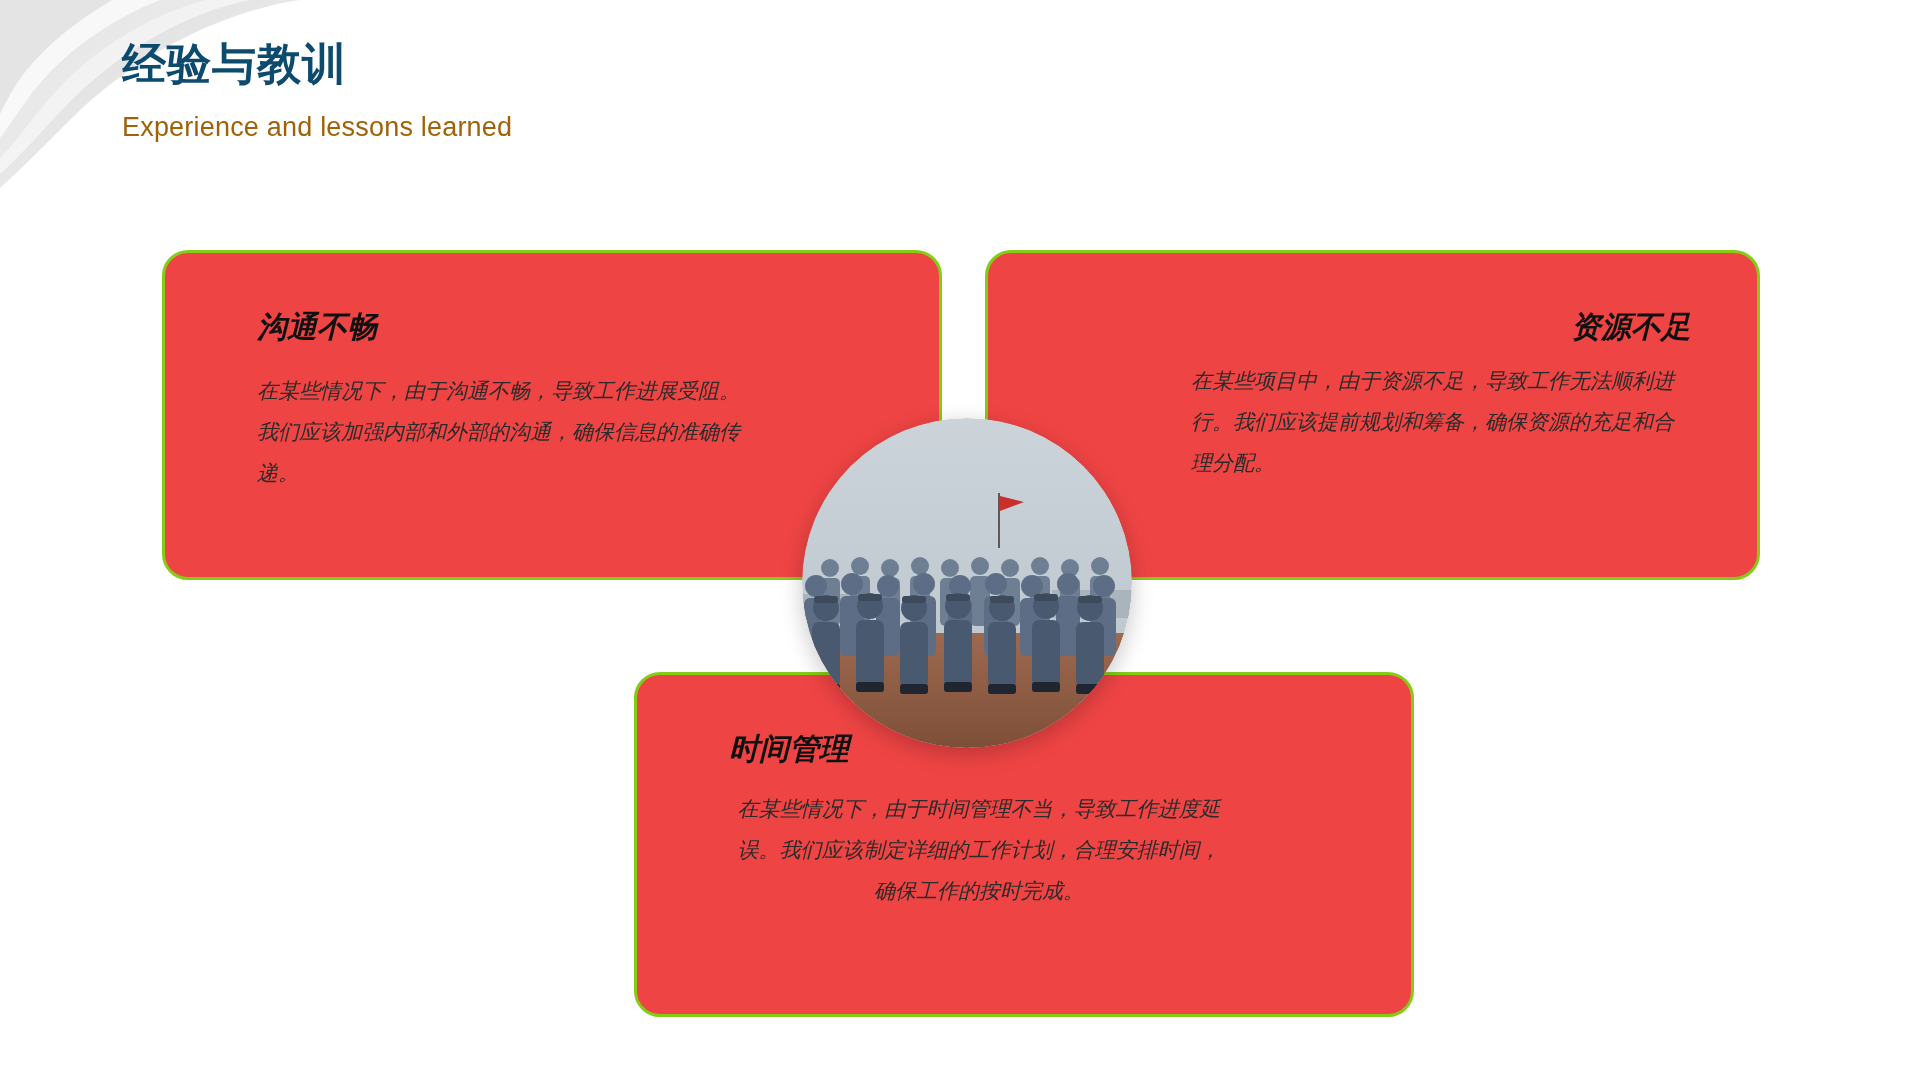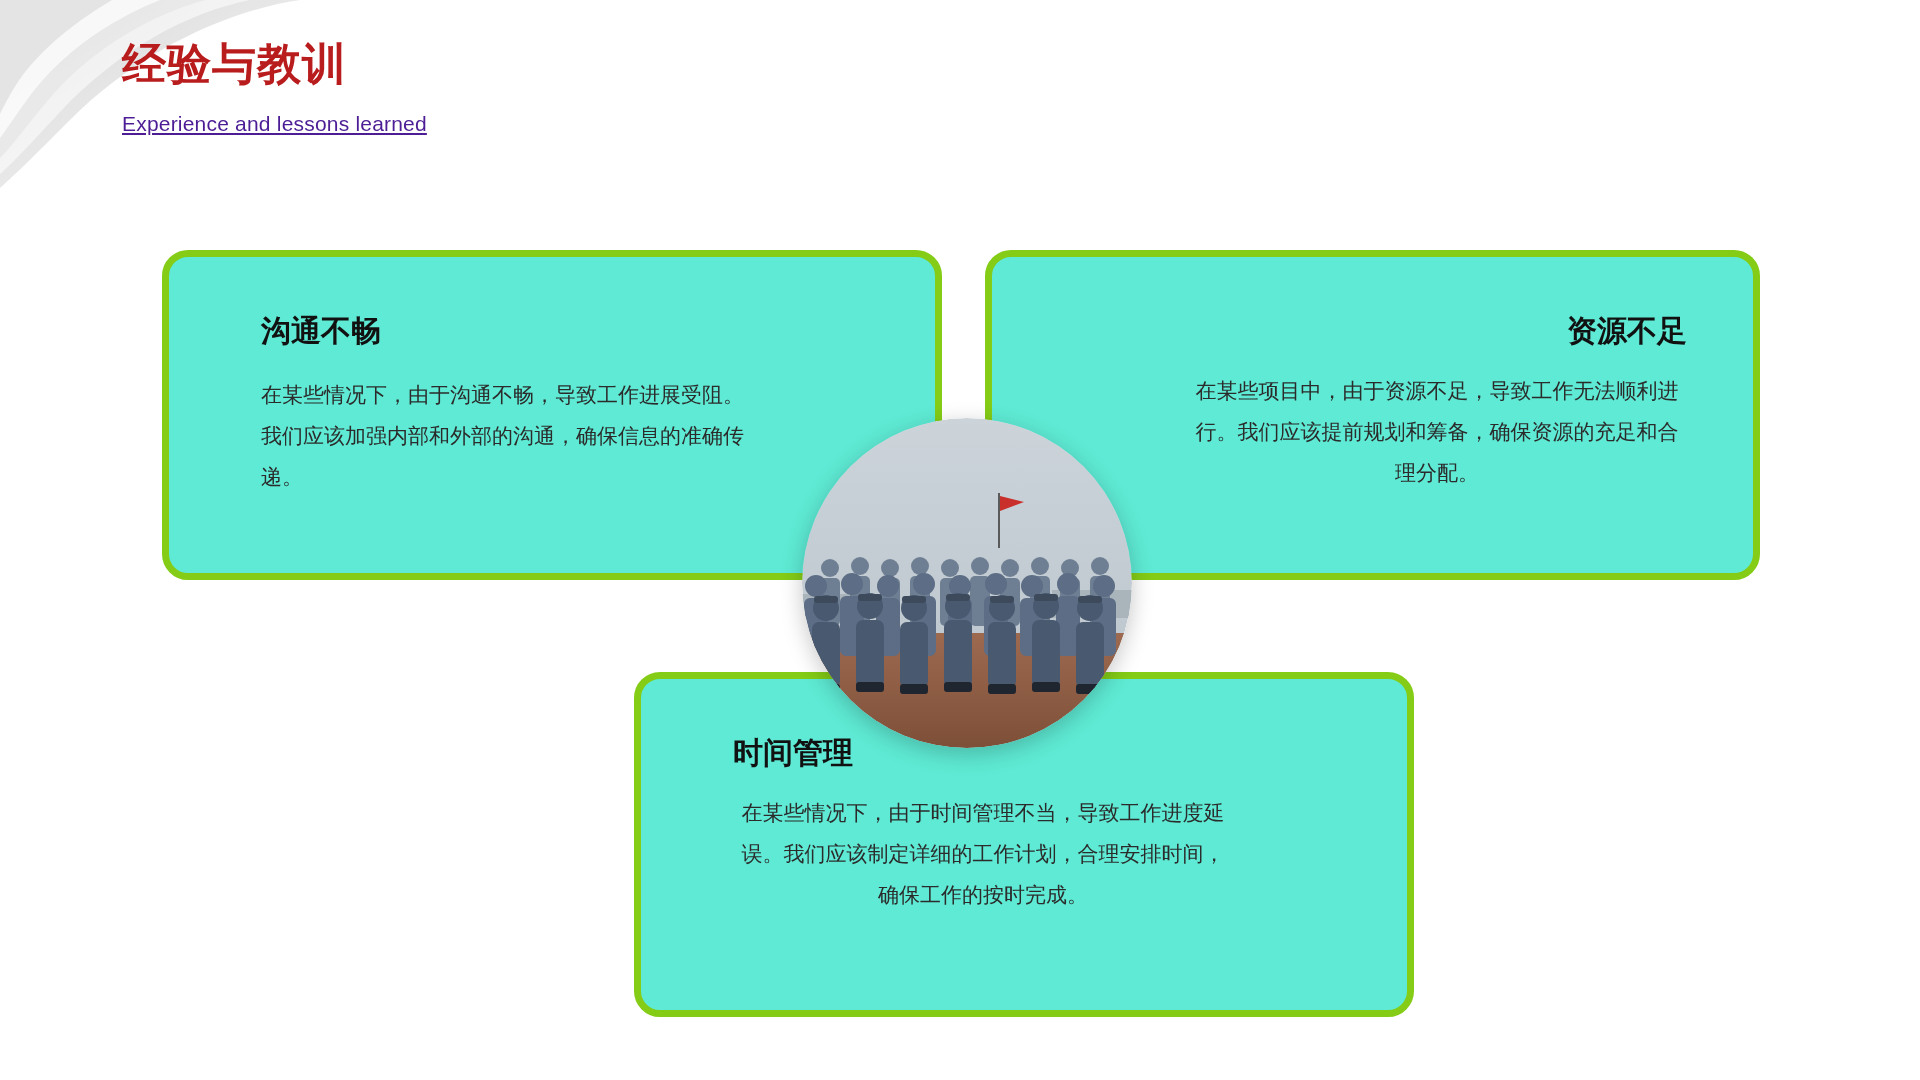--- a/index.html
+++ b/index.html
@@ -27,41 +27,41 @@
 
   
   .header {
     position: absolute;
     left: 122px;
     top: 40px;
   }
   .title {
     font-size: 44px;
     font-weight: bold;
-    color: #b91c1c;
+    color: #0c4a6e;
     letter-spacing: 1px;
     margin: 0;
     line-height: 1.1;
   }
   .subtitle {
-    font-size: 21px;
-    color: #4c1d95;
+    font-size: 27px;
+    color: #a16207;
     margin: 24px 0 0 0;
     font-weight: 400;
     letter-spacing: 0.2px;
-    text-decoration: underline;
   }
 
   
   .card {
     position: absolute;
-    border: 7px solid #84cc16;
+    border: 3px solid #84cc16;
     border-radius: 26px;
     box-sizing: border-box;
-    background: #5eead4;
+    background: #ef4444;
+    font-style: italic;
   }
   .card-title {
     font-size: 30px;
     font-weight: bold;
     color: #111111;
     margin: 0;
     line-height: 1.2;
   }
   .card-body {
     font-size: 21px;
@@ -86,24 +86,24 @@
   
   #card-resources {
     left: 985px;
     top: 250px;
     width: 775px;
     height: 330px;
     padding: 56px 66px 17px 60px;
     text-align: right;
   }
   #card-resources .card-body {
-    margin-top: 22px;
+    margin-top: 16px;
     margin-left: auto;
     width: 500px;
-    text-align: center;
+    text-align: left;
   }
 
   
   #card-time {
     left: 634px;
     top: 672px;
     width: 780px;
     height: 345px;
     padding: 56px 60px 0 92px;
   }

